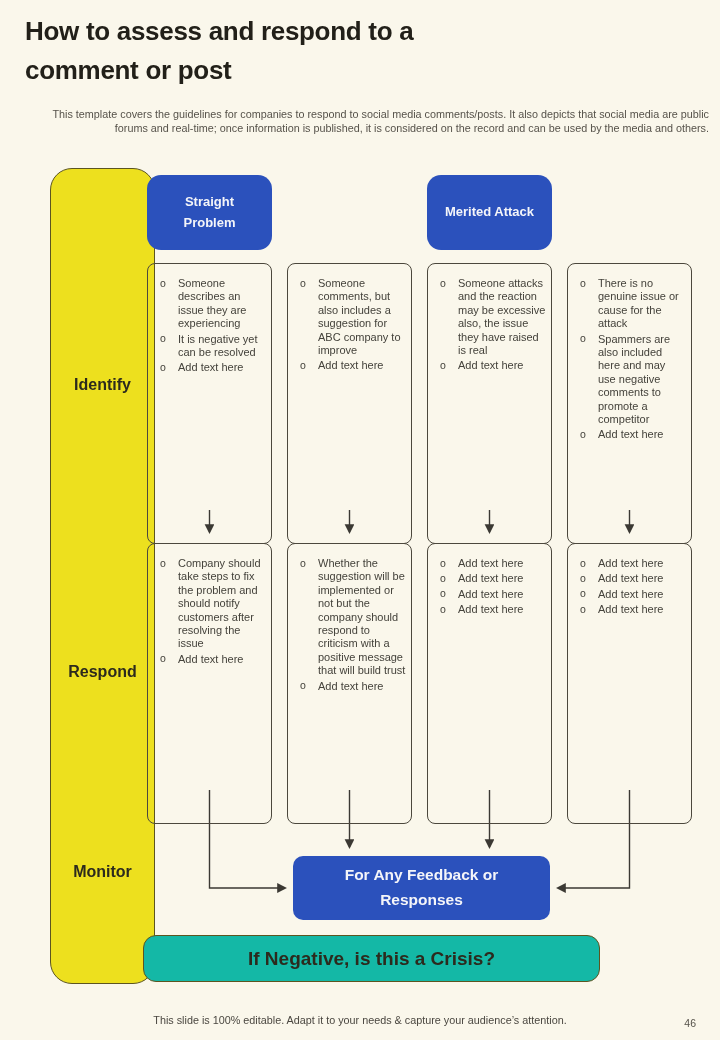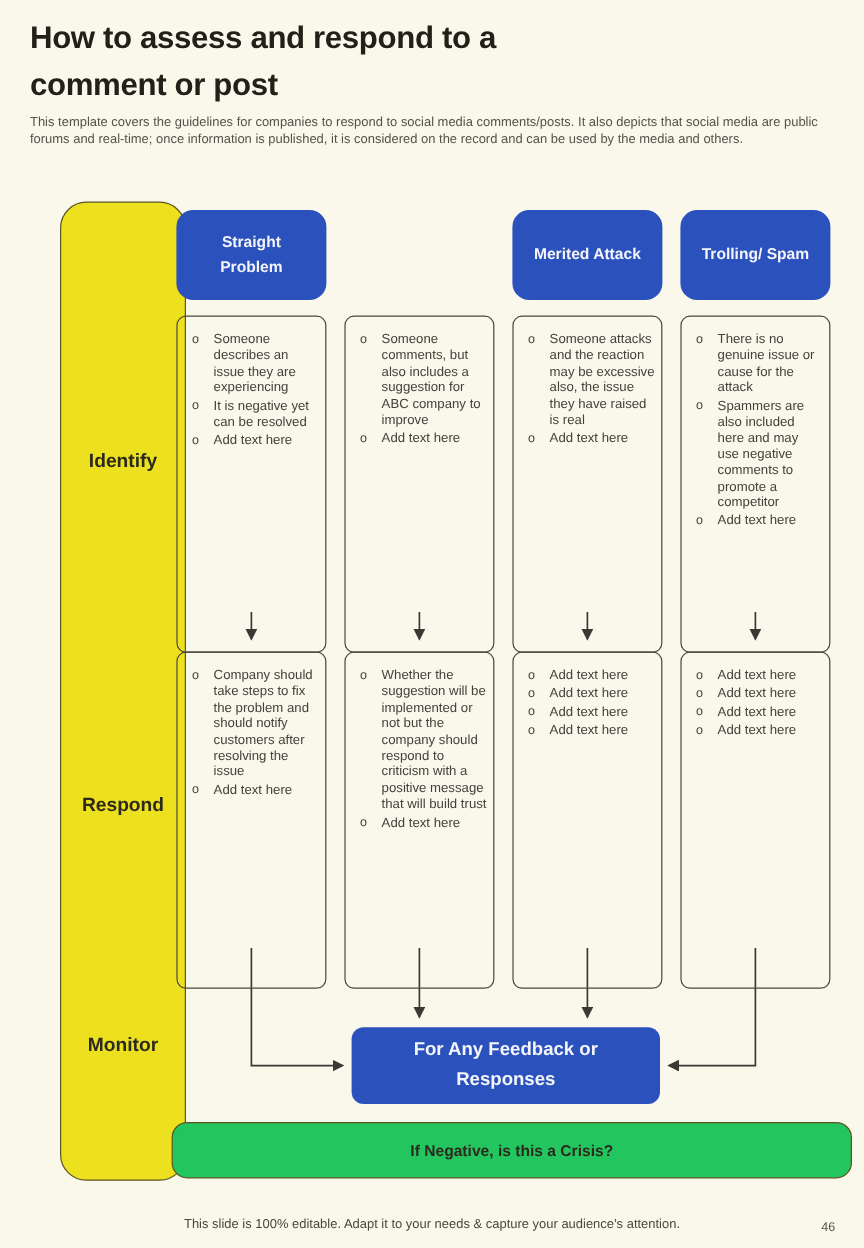--- a/index.html
+++ b/index.html
@@ -11,21 +11,21 @@
   }
   .slide{position:absolute;inset:0;}
   
   .title{
     position:absolute;left:25px;top:12px;width:470px;
     font-size:26px;line-height:1.5;font-weight:bold;color:#222019;
     letter-spacing:-0.3px;margin:0;
   }
   .desc{
     position:absolute;left:25px;top:96px;width:672px;
-    font-size:10.8px;line-height:1.28;color:#56524a;margin:0;
+    font-size:10.8px;line-height:1.28;color:#56524a;margin:12px;text-align:right;
   }
   
   .diagram{position:absolute;inset:0;}
   svg.connectors{position:absolute;left:0;top:0;width:720px;height:1040px;pointer-events:none;}
   
   .rail{
     position:absolute;left:30px;top:168px;width:103px;height:814px;
     background:#EDE01E;border:1.5px solid #5c5520;border-radius:22px;margin-left:20px;
   }
   .rail-label{
@@ -58,24 +58,24 @@
     font-size:10.5px;color:#44423b;
   }
   
   .feedback{
     position:absolute;left:293px;top:856px;width:257px;height:64px;box-sizing:border-box;
     background:#2B51BC;border-radius:10px;
     display:flex;align-items:center;justify-content:center;text-align:center;
     color:#f4f5f9;font-weight:bold;font-size:15.5px;line-height:1.6;padding:0 22px;
   }
   .crisis{
-    position:absolute;left:143px;top:935px;width:567px;height:47px;box-sizing:border-box;
-    background:#22c55e;border:1.5px solid #5c5520;border-radius:13px;
+    position:absolute;left:143px;top:935px;width:457px;height:47px;box-sizing:border-box;
+    background:#14b8a6;border:1.5px solid #5c5520;border-radius:13px;
     display:flex;align-items:center;justify-content:center;
-    font-weight:bold;font-size:13px;color:#2c2a1d;
+    font-weight:bold;font-size:19px;color:#2c2a1d;
   }
   
   .footer{
     position:absolute;left:0;top:1014px;width:720px;text-align:center;
     font-size:10.8px;color:#4a4740;
   }
   .pagenum{position:absolute;right:24px;top:3px;font-size:10.5px;color:#55524a;}
 </style>
 </head>
 <body>
@@ -106,21 +106,20 @@
     </svg>
 
     <div class="rail">
       <span class="rail-label rl0">Identify</span>
       <span class="rail-label rl1">Respond</span>
       <span class="rail-label rl2">Monitor</span>
     </div>
 
     <div class="hdr c0">Straight Problem</div>
     <div class="hdr c2">Merited Attack</div>
-    <div class="hdr c3">Trolling/ Spam</div>
 
     <div class="box identify c0">
       <ul>
           <li>Someone describes an issue they are experiencing</li>
           <li>It is negative yet can be resolved</li>
           <li>Add text here</li>
         </ul>
     </div>
     <div class="box identify c1">
       <ul>

